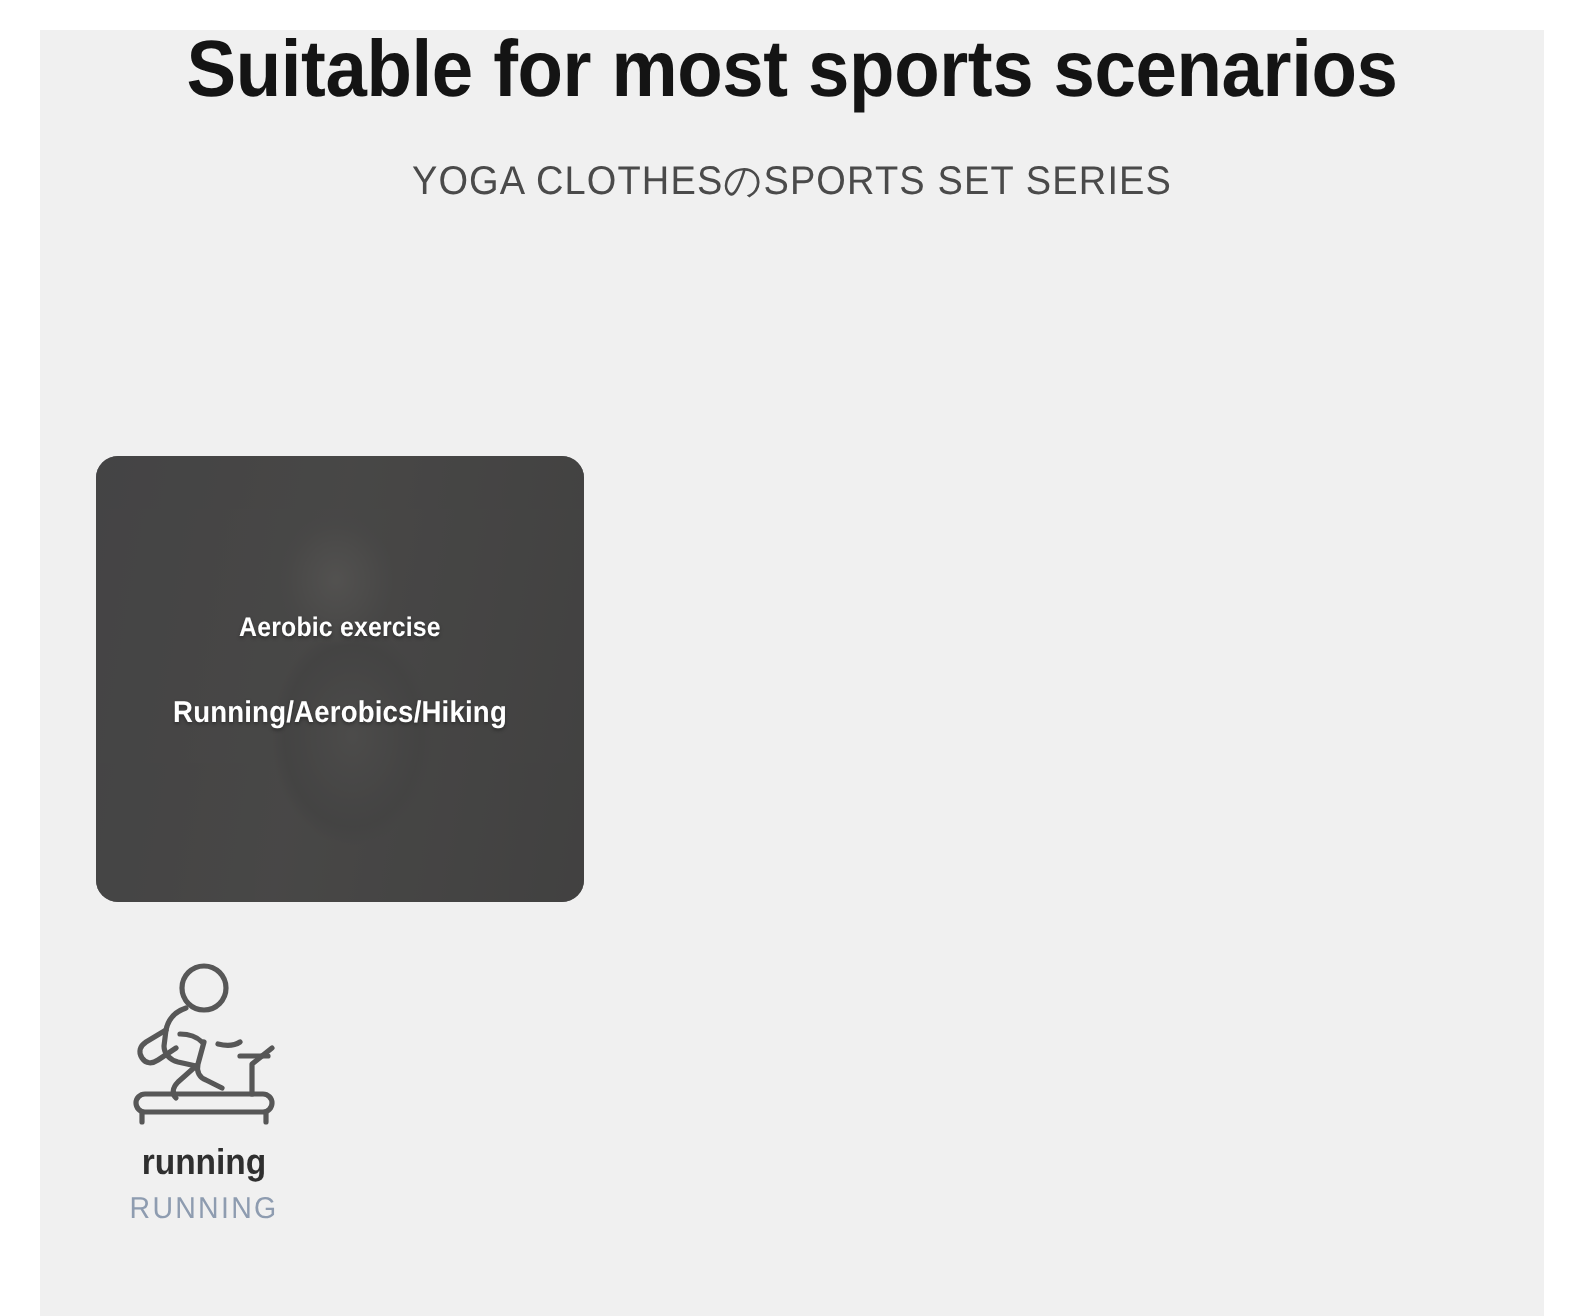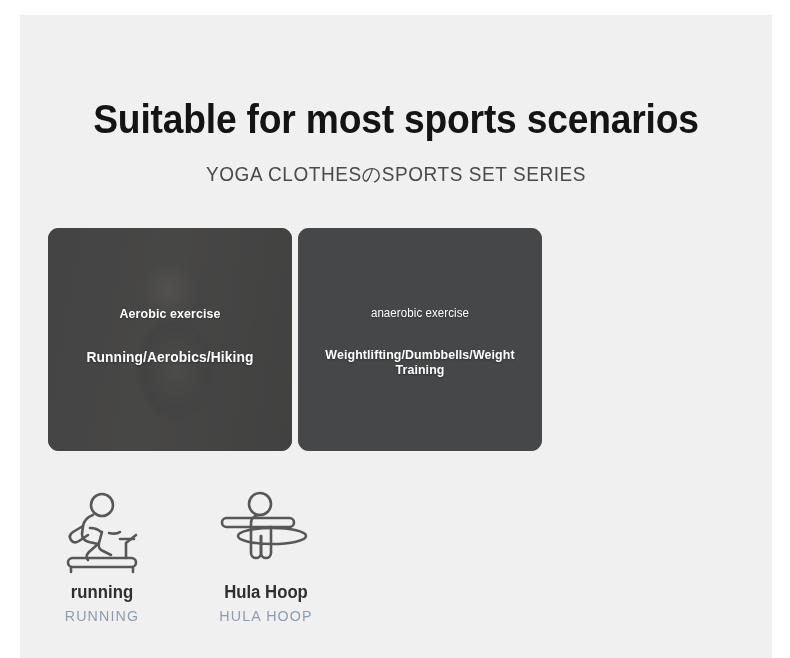--- a/index.html
+++ b/index.html
@@ -19,21 +19,20 @@
     top: 15px;
     width: 752px;
     height: 643px;
     background: #f0f0f0;
     overflow: hidden;
   }
 
   
   .heading {
     text-align: center;
-    padding-top: 84px;
   }
   .title {
     font-family: "Liberation Sans Narrow", "Liberation Sans", sans-serif;
     font-size: 40px;
     font-weight: 700;
     color: #141414;
     letter-spacing: -0.2px;
     line-height: 1;
     transform: scaleX(0.93);
     transform-origin: center;
@@ -131,23 +130,23 @@
       radial-gradient(ellipse 26px 52px at 130px 50px, #a9a29a 0%, #6f6a64 62%, rgba(111,106,100,0) 78%),
       radial-gradient(ellipse 22px 84px at 124px 150px, #8d877f 0%, #5d5954 66%, rgba(93,89,84,0) 82%),
       linear-gradient(88deg, #565350 0%, #6e6a64 48%, #4a4846 100%);
   }
 
   
   .icons {
     position: absolute;
     left: 0;
     right: 0;
-    top: 471px;
+    top: 460px;
     display: flex;
-    justify-content: flex-start;
+    justify-content: space-between;
     gap: 0;
   }
   .icon-cell {
     width: 164px;
     text-align: center;
   }
   .icon-art {
     height: 96px;
     display: flex;
     align-items: center;
@@ -198,30 +197,20 @@
       <div class="card-photo">
         <div class="ph ph1"></div>
       </div>
       <div class="card-scrim"></div>
       <div class="card-text">
         <div class="card-kicker">Aerobic exercise</div>
         <div class="card-desc">Running/Aerobics/Hiking</div>
       </div>
     </div>
 
-    <div class="card card-2">
-      <div class="card-photo">
-        <div class="ph ph2"></div>
-      </div>
-      <div class="card-scrim"></div>
-      <div class="card-text">
-        <div class="card-kicker">anaerobic exercise</div>
-        <div class="card-desc">Weightlifting/Dumbbells/Weight Training</div>
-      </div>
-    </div>
 
 
   </div>
 
   <div class="icons">
 
     <div class="icon-cell">
       <div class="icon-art">
         <svg width="96" height="92" viewBox="0 0 96 92">
           <circle class="st" cx="48" cy="17" r="11"></circle>
@@ -234,32 +223,18 @@
           <rect class="st" x="14" y="70" width="68" height="9" rx="4.5"></rect>
           <path class="st" d="M17 79v5M79 79v5"></path>
           <path class="st" d="M72 70V55l10-8"></path>
           <path class="st" d="M66 51h14"></path>
         </svg>
       </div>
       <div class="icon-label">running</div>
       <div class="icon-sub">RUNNING</div>
     </div>
 
-    <div class="icon-cell">
-      <div class="icon-art">
-        <svg width="100" height="92" viewBox="0 0 100 92">
-          <circle class="st" cx="44" cy="16" r="11"></circle>
-          <path class="st" d="M44 27c-5 0-9 3-9 8v4"></path>
-          <rect class="st" x="6" y="30" width="72" height="9" rx="4.5"></rect>
-          <path class="st" d="M35 39v26a5 5 0 0 0 10 0V48"></path>
-          <path class="st" d="M45 48v17a5 5 0 0 0 10 0V39"></path>
-          <ellipse class="st" cx="56" cy="48" rx="34" ry="8"></ellipse>
-        </svg>
-      </div>
-      <div class="icon-label">Hula Hoop</div>
-      <div class="icon-sub">HULA  HOOP</div>
-    </div>
 
 
 
   </div>
 
 </div>
 
 </body></html>

